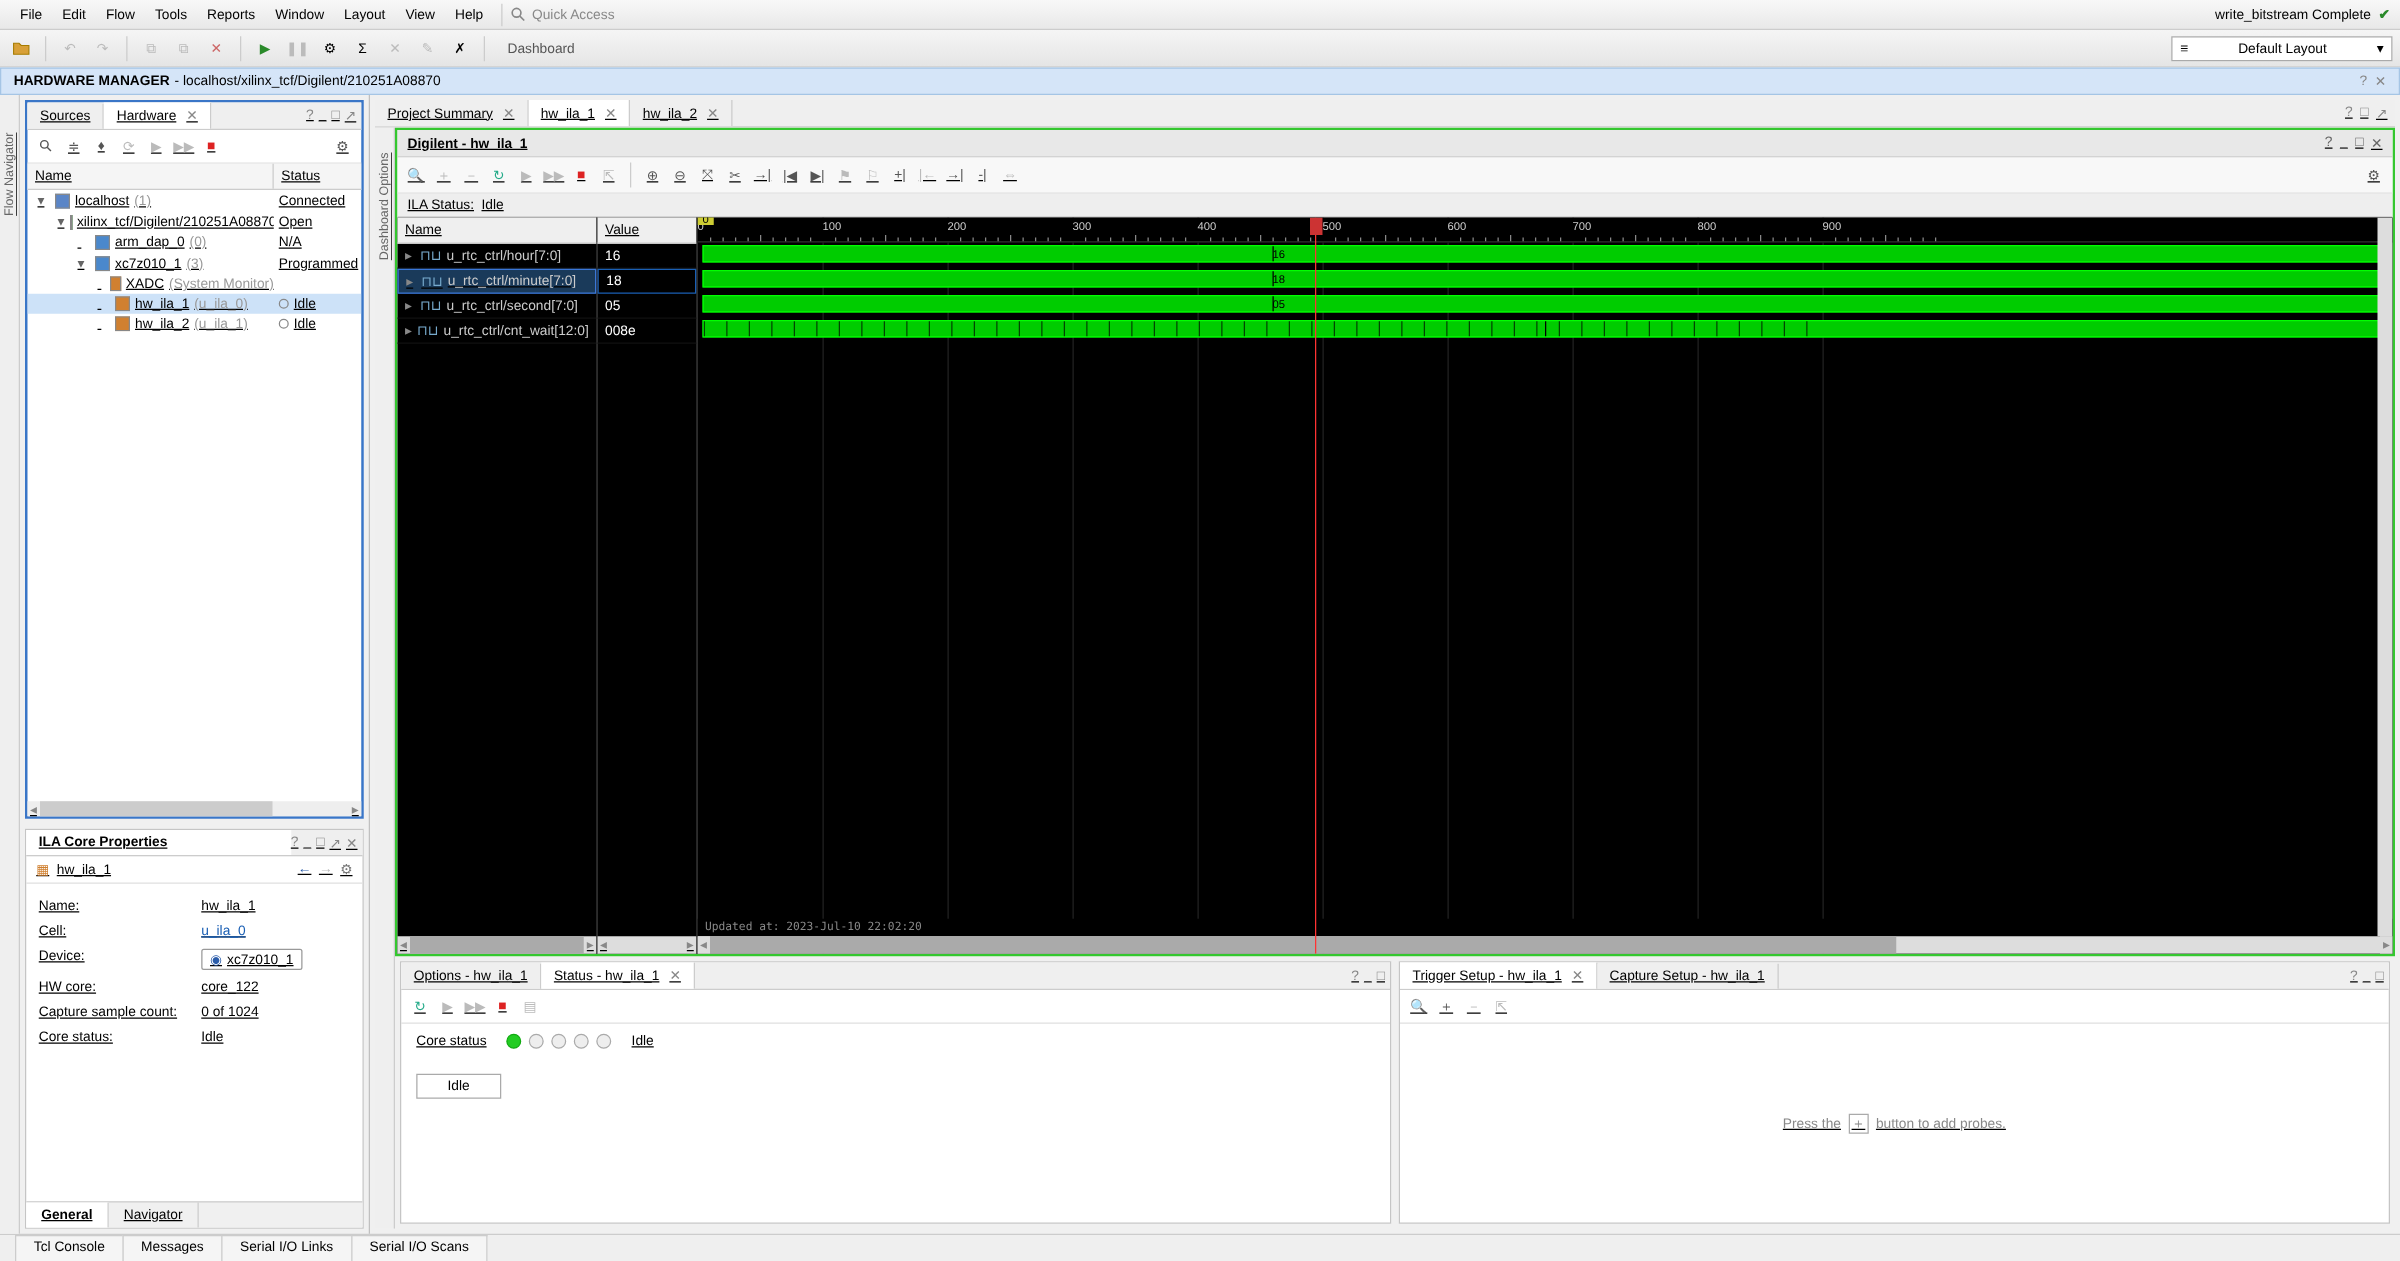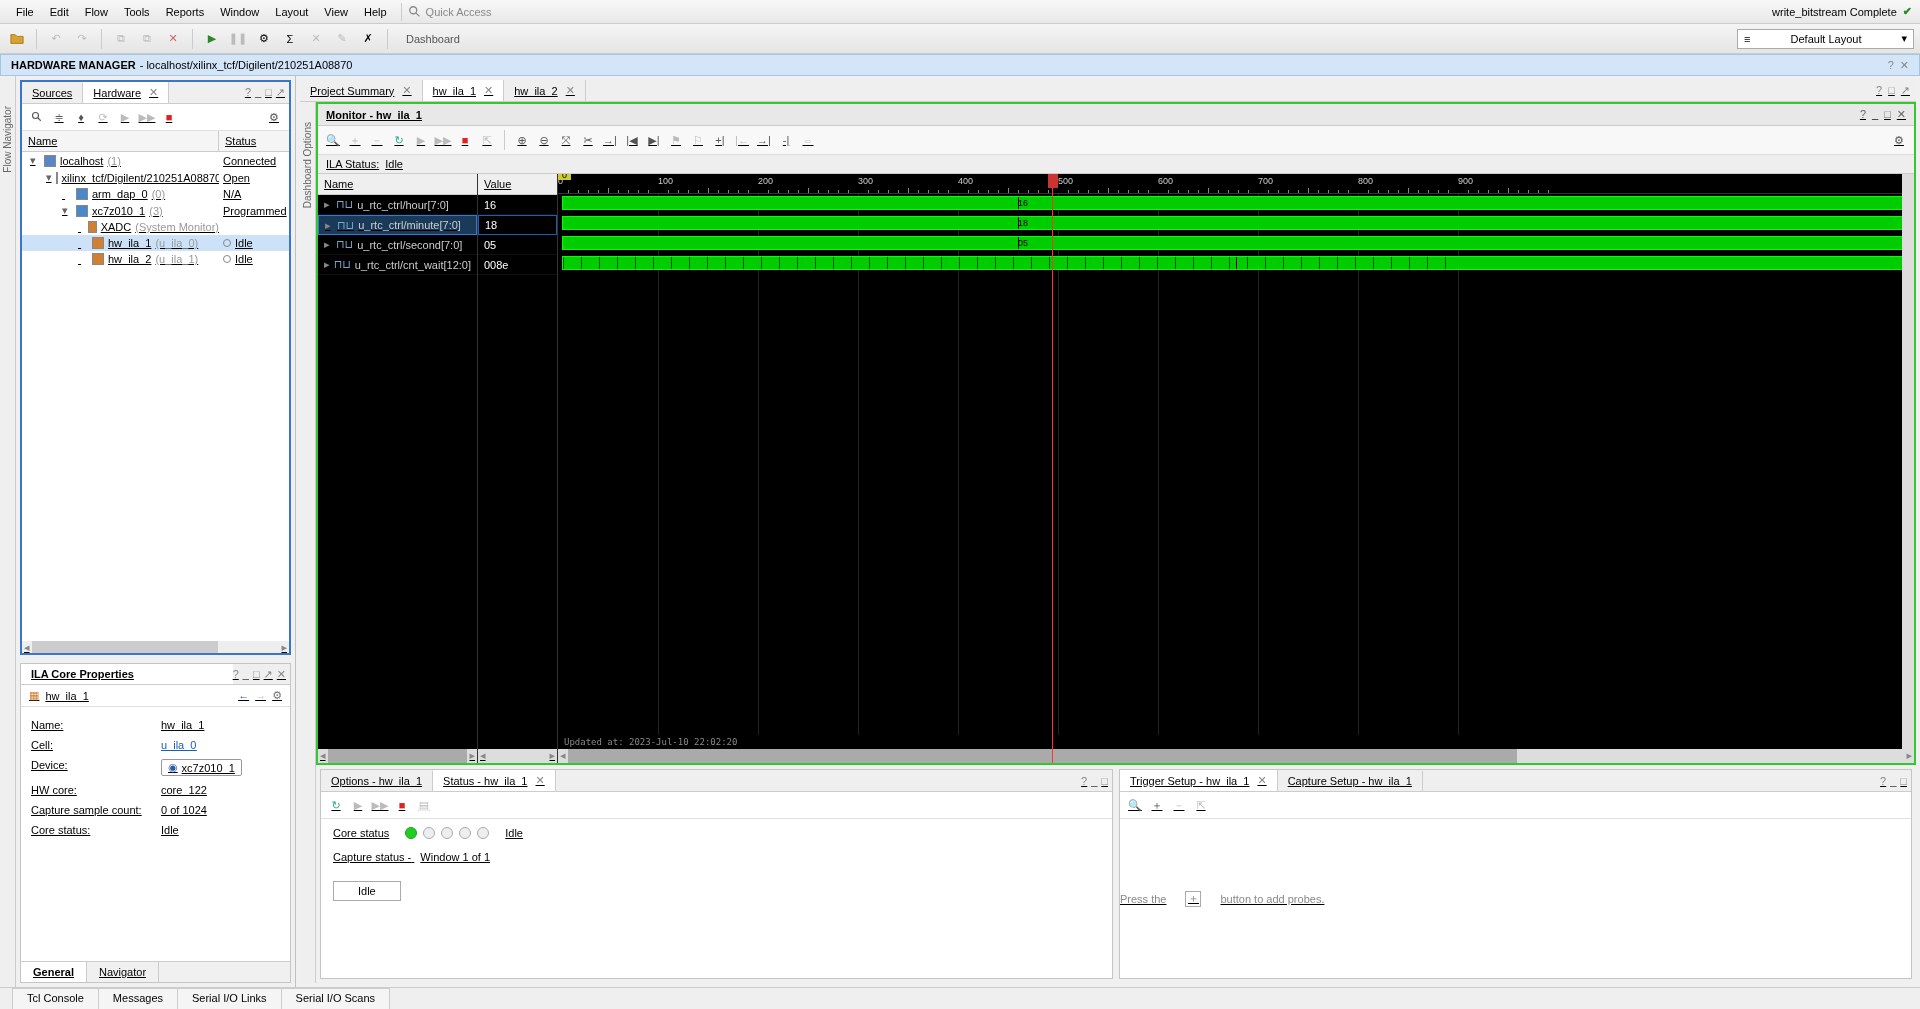--- a/index.html
+++ b/index.html
@@ -114,21 +114,21 @@
 
 .bottom-row { display:flex; margin:4px; gap:6px; height:210px;}
 .bpanel { flex:1; border:1px solid #c5c5c5; background:#fff; display:flex; flex-direction:column;}
 .bpanel .panel-tabs { background:#efefef;}
 .bpanel-body { flex:1; padding:8px 12px; overflow:auto;}
 .status-dots { display:flex; align-items:center; gap:6px;}
 .status-dots .dot { width:12px; height:12px; border-radius:50%; border:1px solid #aaa; background:#eee;}
 .status-dots .dot.green { background:#2c2; border-color:#1a1;}
 .idle-box { border:1px solid #aaa; padding:3px 24px; display:inline-block; margin-top:8px;}
 
-.trigger-empty { flex:1; display:flex; align-items:center; color:#888; gap:19px;}
+.trigger-empty { flex:1; display:flex; align-items:center; justify-content:center; color:#888; gap:6px;}
 .plus-box { border:1px solid #aaa; color:#888; width:16px; height:16px; display:inline-flex; align-items:center; justify-content:center;}
 
 
 .footer-tabs { height:22px; background:#efefef; border-top:1px solid #ccc; display:flex; align-items:stretch; padding-left:12px;}
 .footer-tabs .ftab { padding:3px 14px; border:1px solid #ccc; border-bottom:none; background:#f5f5f5; margin-right:-1px; cursor:pointer;}
 
 svg { display:block; }
 .disabled { color:#bbb; }
 </style>
 </head>
@@ -408,21 +408,21 @@
 
     <div class="center-body">
       <div class="center-dashrail">
           <span>Dashboard Options</span>
         </div>
 
       <div style="flex:1; display:flex; flex-direction:column; min-height:0;">
 
         <div class="waveform-panel" style="flex:1;">
           <div class="wf-title">
-            <span>Monitor - hw_ila_1</span>
+            <span>Digilent - hw_ila_1</span>
             <div class="right-icons">
               <span>?</span>
               <span>_</span>
               <span>□</span>
               <span>✕</span>
             </div>
           </div>
           <div class="wf-toolbar">
             <span class="pt-btn">🔍</span>
             <span class="pt-btn disabled">＋</span>
@@ -720,24 +720,20 @@
             <div class="bpanel-body">
               <div class="status-dots" style="margin-bottom:12px;">
                 <span style="margin-right:10px;">Core status</span>
                 <span class="dot green"></span>
                 <span class="dot"></span>
                 <span class="dot"></span>
                 <span class="dot"></span>
                 <span class="dot"></span>
                 <span style="margin-left:10px;">Idle</span>
               </div>
-              <div style="margin-bottom:10px;">
-                <span>Capture status -</span>
-                <span style="margin-left:6px;">Window 1 of 1</span>
-              </div>
               <div class="idle-box">Idle</div>
             </div>
           </div>
 
           <div class="bpanel">
             <div class="panel-tabs">
               <div class="ptab active">
                   <span>Trigger Setup - hw_ila_1</span>
                   <span class="close">✕</span>
                 </div>

